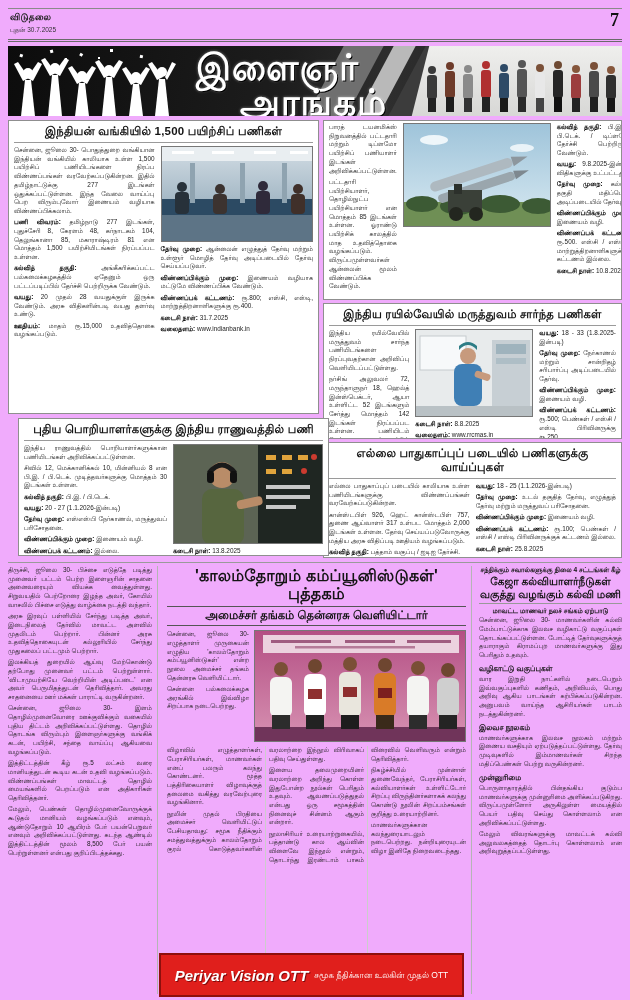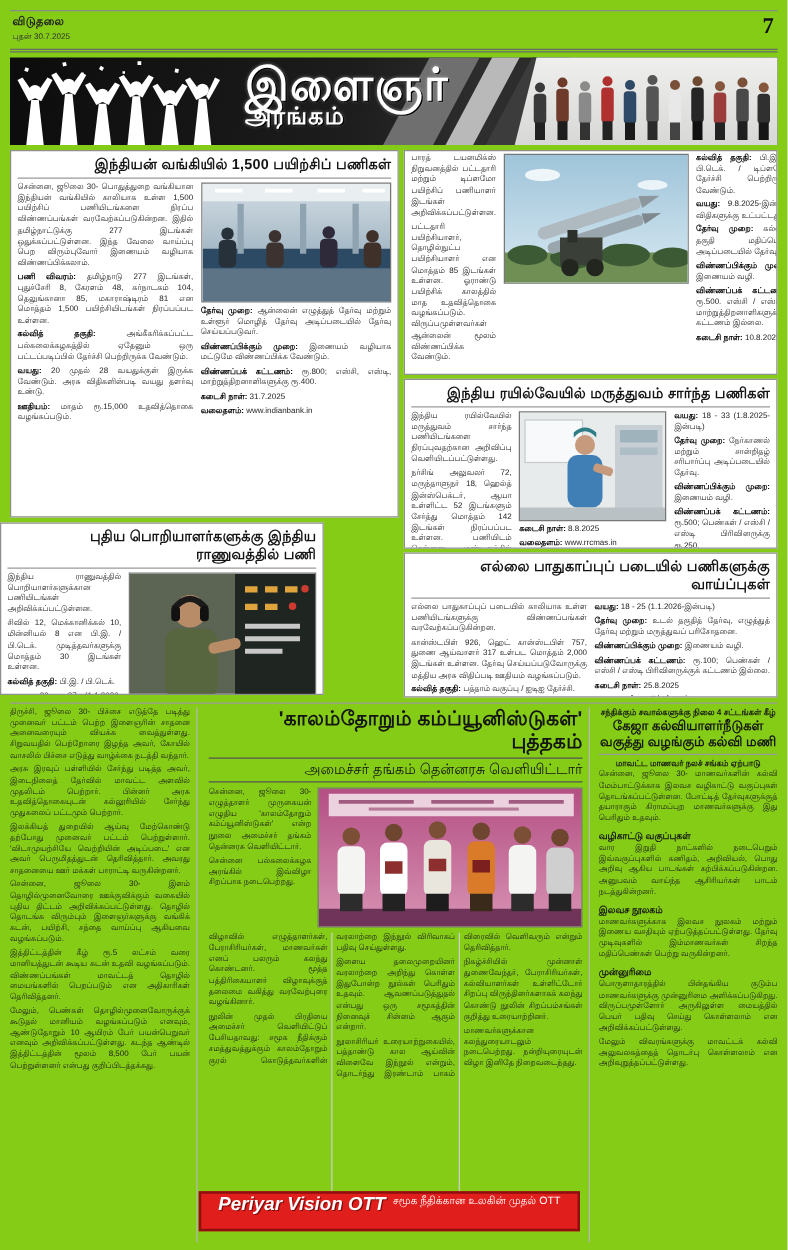--- a/index.html
+++ b/index.html
@@ -1,69 +1,69 @@
 <!DOCTYPE html>
 <html><head>
 <meta charset="utf-8">
 <style>
   *{margin:0;padding:0;box-sizing:border-box}
   html,body{width:630px;height:1000px;background:#f4f4f2;font-family:"Liberation Sans",sans-serif;color:#141414}
-  .sheet{position:relative;width:630px;height:1000px;background:#84cc16;overflow:hidden}
+  .sheet{position:relative;width:630px;height:1000px;background:#f0abfc;overflow:hidden}
 
   
   .masthead{position:absolute;left:8px;top:8px;width:614px;height:34px;border-top:1px solid #8a8a8a;border-bottom:3px double #6a6a6a}
   .paper-name{position:absolute;left:2px;top:3px;font-size:9px;font-weight:bold;color:#222;letter-spacing:.3px}
   .paper-date{position:absolute;left:2px;top:17px;font-size:6.5px;color:#333}
   .page-num{position:absolute;right:3px;top:1px;font-size:18px;font-weight:bold;font-family:"Liberation Serif",serif;color:#111}
 
   
   .banner{position:absolute;left:8px;top:46px;width:614px;height:70px;background:linear-gradient(100deg,#0c0c0c 0%,#1d1d1d 45%,#2e2e2e 62%,#171717 100%);overflow:hidden}
   .banner .crowd{position:absolute;left:2px;top:0}
   .banner-title{position:absolute;left:188px;top:4px;color:#fff;font-weight:bold;line-height:.98;text-shadow:1px 1px 0 #000,0 0 3px rgba(255,255,255,.45)}
   .banner-title .l1{font-size:36px;letter-spacing:1px}
-  .banner-title .l2{font-size:19px;letter-spacing:1px}
+  .banner-title .l2{font-size:36px;margin-left:44px;letter-spacing:1px}
   .stripe{position:absolute;top:-8px;height:90px;transform:skewX(-28deg)}
   .s1{left:316px;width:40px;background:#6f6f6f}
   .s2{left:366px;width:22px;background:#b9b9b9}
   .s3{left:398px;width:30px;background:#3c3c3c}
   .banner-right{position:absolute;right:-14px;top:-6px;width:216px;height:86px;background:linear-gradient(180deg,#f1f1ef,#d4d4d2);transform:skewX(-14deg)}
   .banner-people{position:absolute;right:2px;top:2px}
 
   
   .abox{position:absolute;border:1px solid #8f8f8f;background:#fff;overflow:hidden;padding:2px 5px}
-  .abox h2{font-size:11.5px;font-weight:bold;text-align:right;padding:2px 0 3px;border-bottom:1px solid #9a9a9a;margin-bottom:3px;letter-spacing:.2px}
+  .abox h2{font-size:11.5px;font-weight:bold;text-align:center;padding:2px 0 3px;border-bottom:1px solid #9a9a9a;margin-bottom:3px;letter-spacing:.2px}
   .bp{font-size:6.4px;line-height:1.36;text-align:justify;margin-bottom:2.6px;color:#1c1c1c}
   .bp b{color:#000}
   .cols2{display:flex;gap:6px}
   .photo{border:1px solid #777;overflow:hidden;position:relative;flex:none}
 
   
   .box-bank{left:8px;top:120px;width:311px;height:294px}
   .box-bharat{left:323px;top:120px;width:299px;height:180px}
   .box-rail{left:323px;top:303px;width:299px;height:136px}
   .box-bsf{left:323px;top:442px;width:299px;height:116px}
-  .box-army{left:0;top:418px;width:259px;height:138px}
+  .box-army{left:18px;top:418px;width:311px;height:138px}
 
   
   .bottom{position:absolute;left:8px;top:562px;width:614px;height:432px;border-top:1px solid #9a9a9a;padding-top:3px}
   .bcol{position:absolute;top:3px;bottom:0;overflow:hidden}
   .col-left{left:0;width:150px;padding-right:5px;border-right:1px solid #b5b5b5}
   .col-center{left:154px;width:310px;padding:0 5px;border-right:1px solid #b5b5b5}
   .col-right{left:466px;width:148px;padding-left:5px}
   .smallhead{font-size:8.6px;font-weight:bold;text-align:center;line-height:1.25;padding:1px 0 3px;border-bottom:1px solid #999;margin-bottom:3px}
   .subh{font-size:7.4px;font-weight:bold;text-align:left;margin:4px 0 2px;line-height:1.25}
   .kicker{font-size:6.6px;font-weight:bold;text-align:center;margin-bottom:1px}
-  .bighead{font-size:16px;font-weight:bold;text-align:right;letter-spacing:.2px;line-height:1.1;padding:1px 0 2px}
-  .subbar{font-size:11.5px;font-weight:normal;text-align:right;border-top:1px solid #555;border-bottom:1px solid #555;padding:2px 0;margin:2px 0 4px}
+  .bighead{font-size:16px;font-weight:bold;text-align:center;letter-spacing:.2px;line-height:1.1;padding:1px 0 2px}
+  .subbar{font-size:11.5px;font-weight:bold;text-align:center;border-top:1px solid #555;border-bottom:1px solid #555;padding:2px 0;margin:2px 0 4px}
   .bookrow{display:flex;gap:5px}
   .threecol{column-count:3;column-gap:7px;column-rule:1px solid #ccc;margin-top:4px;height:232px;overflow:hidden}
   .rhead{font-size:10.5px;font-weight:bold;text-align:center;line-height:1.25;padding-bottom:2px;border-bottom:1px solid #999;margin-bottom:3px}
 
   
-  .ad{position:absolute;left:159px;top:953px;width:305px;height:32px;background:#e01f1c;border:2px solid #8e0f0d;display:flex;align-items:flex-start;justify-content:center;gap:6px}
+  .ad{position:absolute;left:159px;top:953px;width:305px;height:44px;background:#e01f1c;border:2px solid #8e0f0d;display:flex;align-items:center;justify-content:center;gap:6px}
   .ad .brand{color:#fff;font-size:15px;font-weight:bold;font-style:italic;text-shadow:1px 1px 0 #7e0b0b}
   .ad .tag{color:#fff;font-size:8.5px;font-weight:normal}
 </style>
 </head>
 <body>
 
 <div class="sheet">
 
   <div class="masthead">
     <div class="paper-name">விடுதலை</div>

